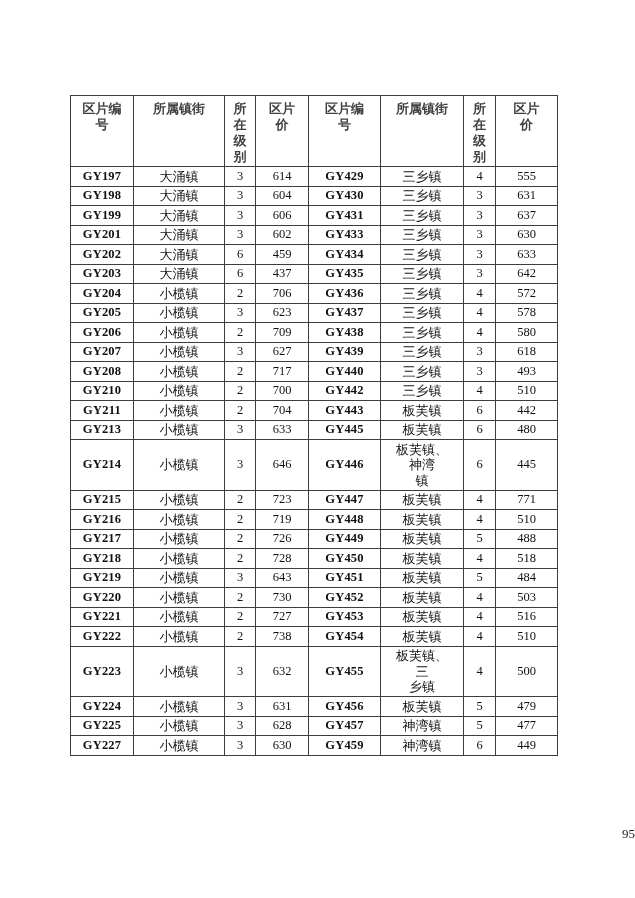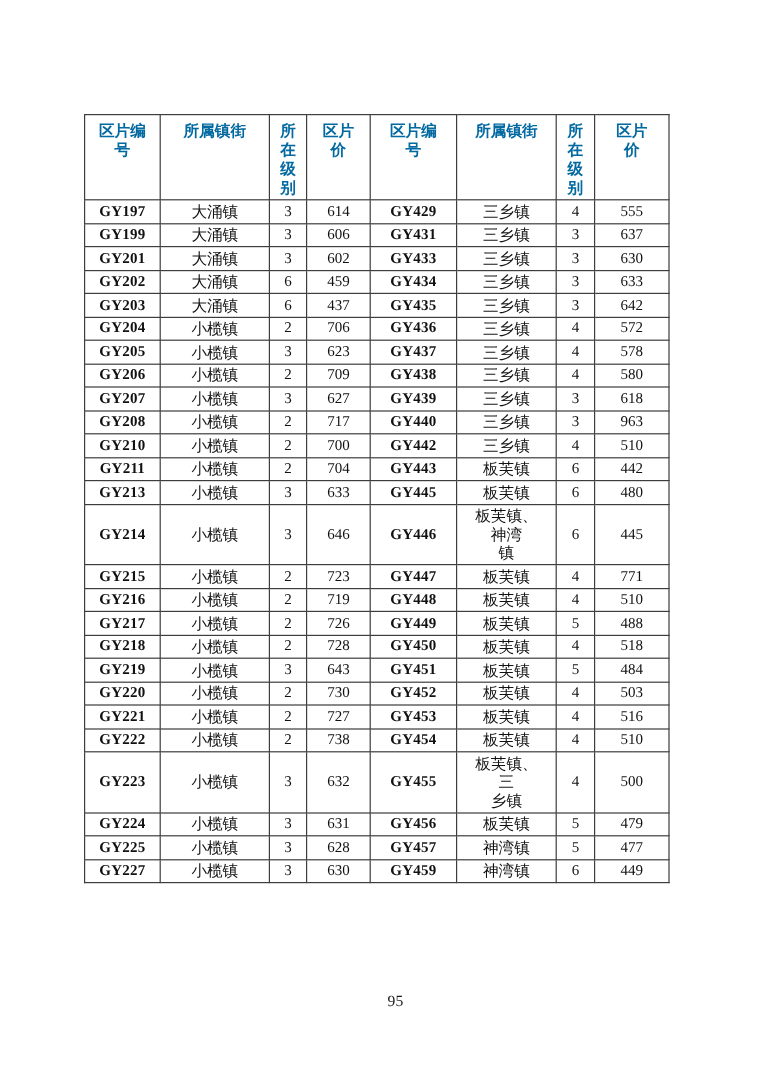--- a/index.html
+++ b/index.html
@@ -30,21 +30,21 @@
   }
   .price-table th {
     font-family: "Liberation Sans", sans-serif;
     font-weight: bold;
     font-size: 13px;
     line-height: 16px;
     vertical-align: top;
     padding: 5px 1px 1px 1px;
     height: 70px;
     white-space: pre-line;
-    color: #0369a1;
+    color: #404040;
   }
   .price-table td {
     font-size: 13px;
     height: 15.5px;
     line-height: 15.5px;
     padding: 1.5px 2px;
     vertical-align: middle;
   }
   td.code {
     font-weight: bold;
@@ -54,21 +54,21 @@
   td.town {
     white-space: pre-line;
     line-height: 15.5px;
   }
   td.num { font-size: 12.5px; }
   .page-number {
     position: absolute;
     top: 826px;
     left: 0;
     width: 100%;
-    text-align: center;
+    text-align: right;
     padding-left: 24px;
     font-size: 13px;
     color: #1a1a1a;
   }
 </style>
 </head>
 <body>
 
 <div class="page">
 
@@ -110,20 +110,30 @@
     <td class="code">GY197</td>
     <td class="town">大涌镇</td>
     <td class="num">3</td>
     <td class="num">614</td>
     <td class="code">GY429</td>
     <td class="town">三乡镇</td>
     <td class="num">4</td>
     <td class="num">555</td>
   </tr>
 
+  <tr>
+    <td class="code">GY198</td>
+    <td class="town">大涌镇</td>
+    <td class="num">3</td>
+    <td class="num">604</td>
+    <td class="code">GY430</td>
+    <td class="town">三乡镇</td>
+    <td class="num">3</td>
+    <td class="num">631</td>
+  </tr>
 
   <tr>
     <td class="code">GY199</td>
     <td class="town">大涌镇</td>
     <td class="num">3</td>
     <td class="num">606</td>
     <td class="code">GY431</td>
     <td class="town">三乡镇</td>
     <td class="num">3</td>
     <td class="num">637</td>
@@ -208,21 +218,21 @@
   </tr>
 
   <tr>
     <td class="code">GY208</td>
     <td class="town">小榄镇</td>
     <td class="num">2</td>
     <td class="num">717</td>
     <td class="code">GY440</td>
     <td class="town">三乡镇</td>
     <td class="num">3</td>
-    <td class="num">963</td>
+    <td class="num">493</td>
   </tr>
 
 
   <tr>
     <td class="code">GY210</td>
     <td class="town">小榄镇</td>
     <td class="num">2</td>
     <td class="num">700</td>
     <td class="code">GY442</td>
     <td class="town">三乡镇</td>

